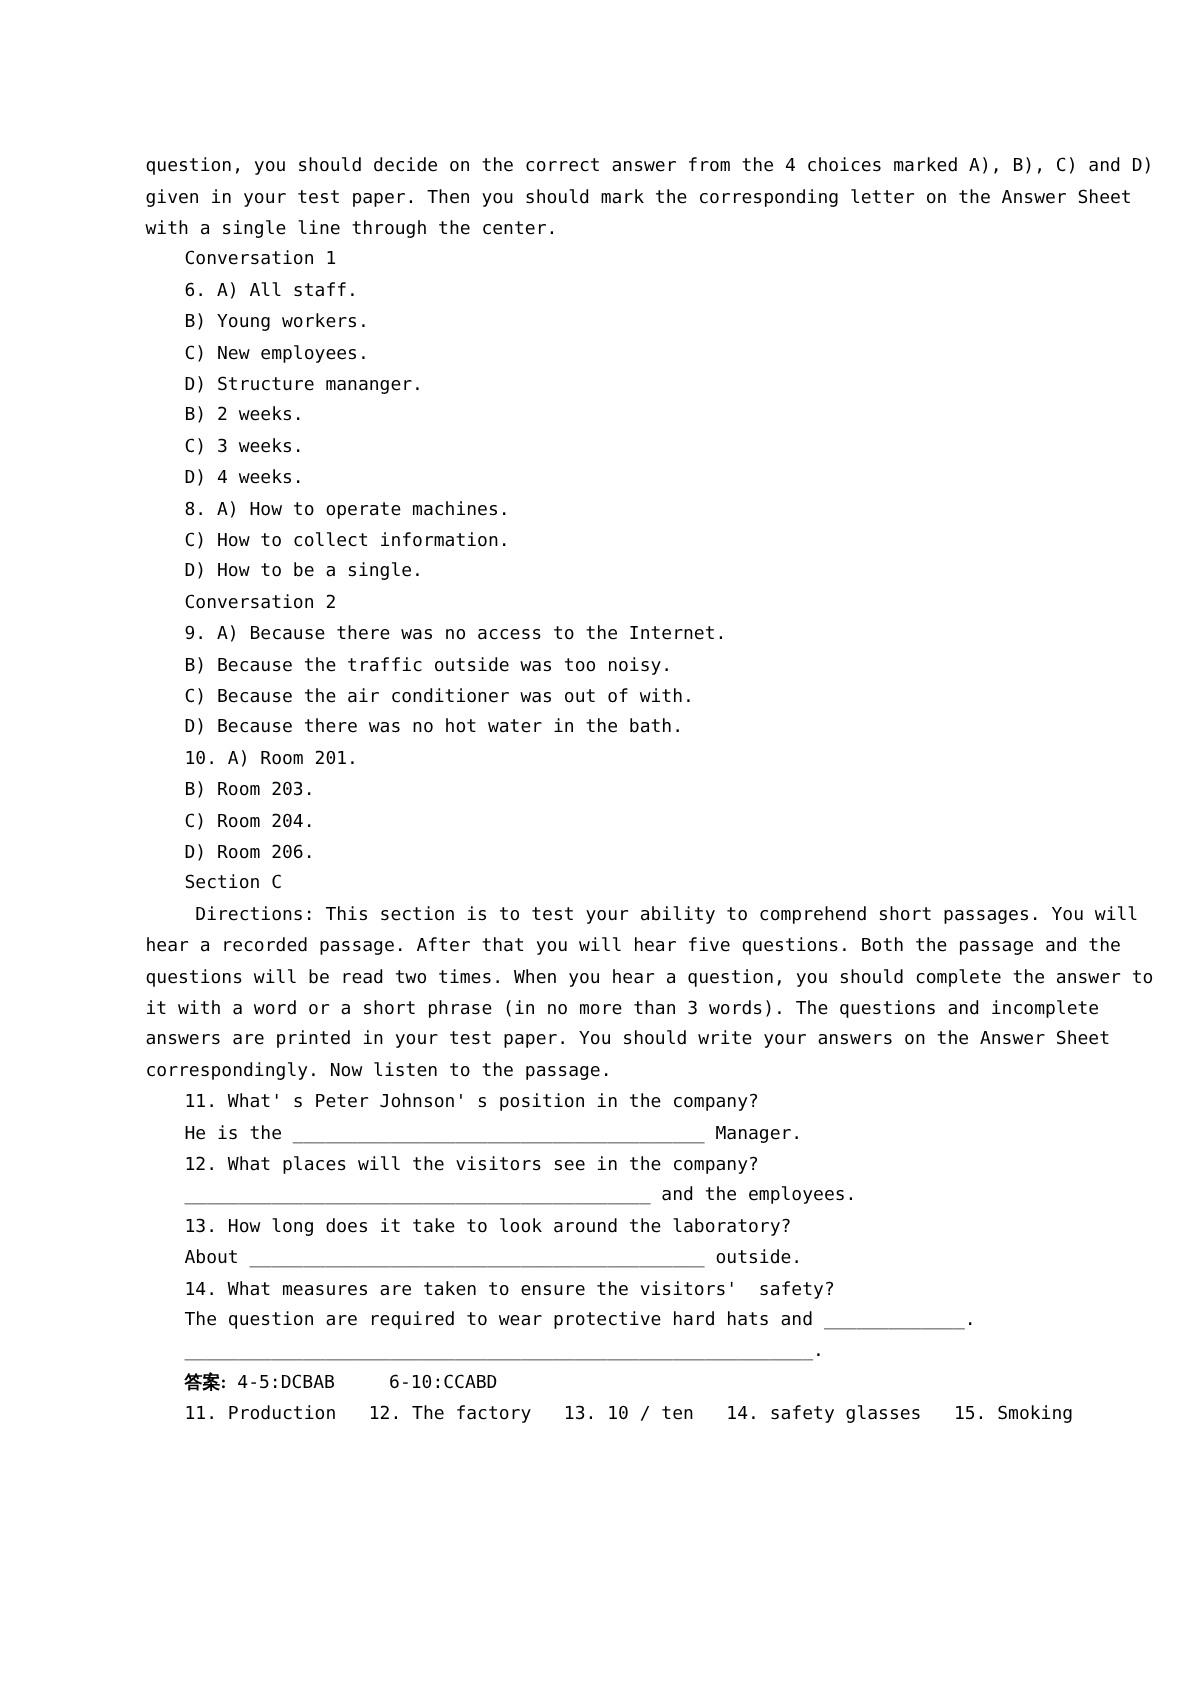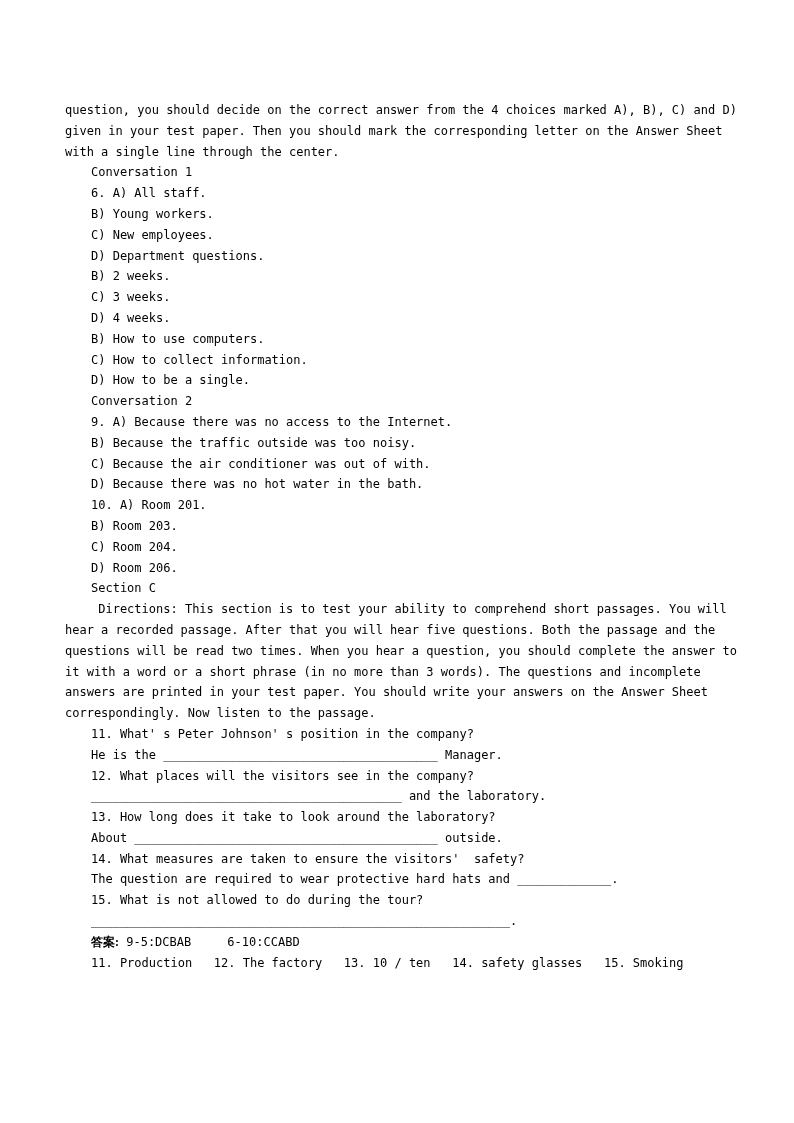--- a/index.html
+++ b/index.html
@@ -20,20 +20,21 @@
     left: 65px;
     width: 700px;
     font-family: "DejaVu Sans Mono", "Liberation Mono", monospace;
     font-size: 12px;
     line-height: 20.8px;
     color: #000000;
   }
   .line {
     white-space: pre;
     height: 20.8px;
+    margin-left: 32px;
   }
   .ind1 {
     padding-left: 26px;
   }
   .bold {
     font-weight: bold;
     font-family: Liberation Serif, serif;
   }
 </style>
 </head>
@@ -41,25 +42,25 @@
 
 <div class="page">
   <div class="doc">
       <div class="line">question, you should decide on the correct answer from the 4 choices marked A), B), C) and D)</div>
       <div class="line">given in your test paper. Then you should mark the corresponding letter on the Answer Sheet</div>
       <div class="line">with a single line through the center.</div>
       <div class="line ind1">Conversation 1</div>
       <div class="line ind1">6. A) All staff.</div>
       <div class="line ind1">B) Young workers.</div>
       <div class="line ind1">C) New employees.</div>
-      <div class="line ind1">D) Department questions.</div>
+      <div class="line ind1">D) Structure mananger.</div>
       <div class="line ind1">B) 2 weeks.</div>
       <div class="line ind1">C) 3 weeks.</div>
       <div class="line ind1">D) 4 weeks.</div>
-      <div class="line ind1">B) How to use computers.</div>
+      <div class="line ind1">8. A) How to operate machines.</div>
       <div class="line ind1">C) How to collect information.</div>
       <div class="line ind1">D) How to be a single.</div>
       <div class="line ind1">Conversation 2</div>
       <div class="line ind1">9. A) Because there was no access to the Internet.</div>
       <div class="line ind1">B) Because the traffic outside was too noisy.</div>
       <div class="line ind1">C) Because the air conditioner was out of with.</div>
       <div class="line ind1">D) Because there was no hot water in the bath.</div>
       <div class="line ind1">10. A) Room 201.</div>
       <div class="line ind1">B) Room 203.</div>
       <div class="line ind1">C) Room 204.</div>
@@ -67,23 +68,22 @@
       <div class="line ind1">Section C</div>
       <div class="line ind1"> Directions: This section is to test your ability to comprehend short passages. You will</div>
       <div class="line">hear a recorded passage. After that you will hear five questions. Both the passage and the</div>
       <div class="line">questions will be read two times. When you hear a question, you should complete the answer to</div>
       <div class="line">it with a word or a short phrase (in no more than 3 words). The questions and incomplete</div>
       <div class="line">answers are printed in your test paper. You should write your answers on the Answer Sheet</div>
       <div class="line">correspondingly. Now listen to the passage.</div>
       <div class="line ind1">11. What' s Peter Johnson' s position in the company?</div>
       <div class="line ind1">He is the ______________________________________ Manager.</div>
       <div class="line ind1">12. What places will the visitors see in the company?</div>
-      <div class="line ind1">___________________________________________ and the laboratory.</div>
+      <div class="line ind1">___________________________________________ and the employees.</div>
       <div class="line ind1">13. How long does it take to look around the laboratory?</div>
       <div class="line ind1">About __________________________________________ outside.</div>
       <div class="line ind1">14. What measures are taken to ensure the visitors'  safety?</div>
       <div class="line ind1">The question are required to wear protective hard hats and _____________.</div>
-      <div class="line ind1">15. What is not allowed to do during the tour?</div>
       <div class="line ind1">__________________________________________________________.</div>
-      <div class="line ind1"><span class="bold">答案:</span><span> 9-5:DCBAB     6-10:CCABD</span></div>
+      <div class="line ind1"><span class="bold">答案:</span><span> 4-5:DCBAB     6-10:CCABD</span></div>
       <div class="line ind1">11. Production   12. The factory   13. 10 / ten   14. safety glasses   15. Smoking</div>
     </div>
 </div>
 
 </body></html>

